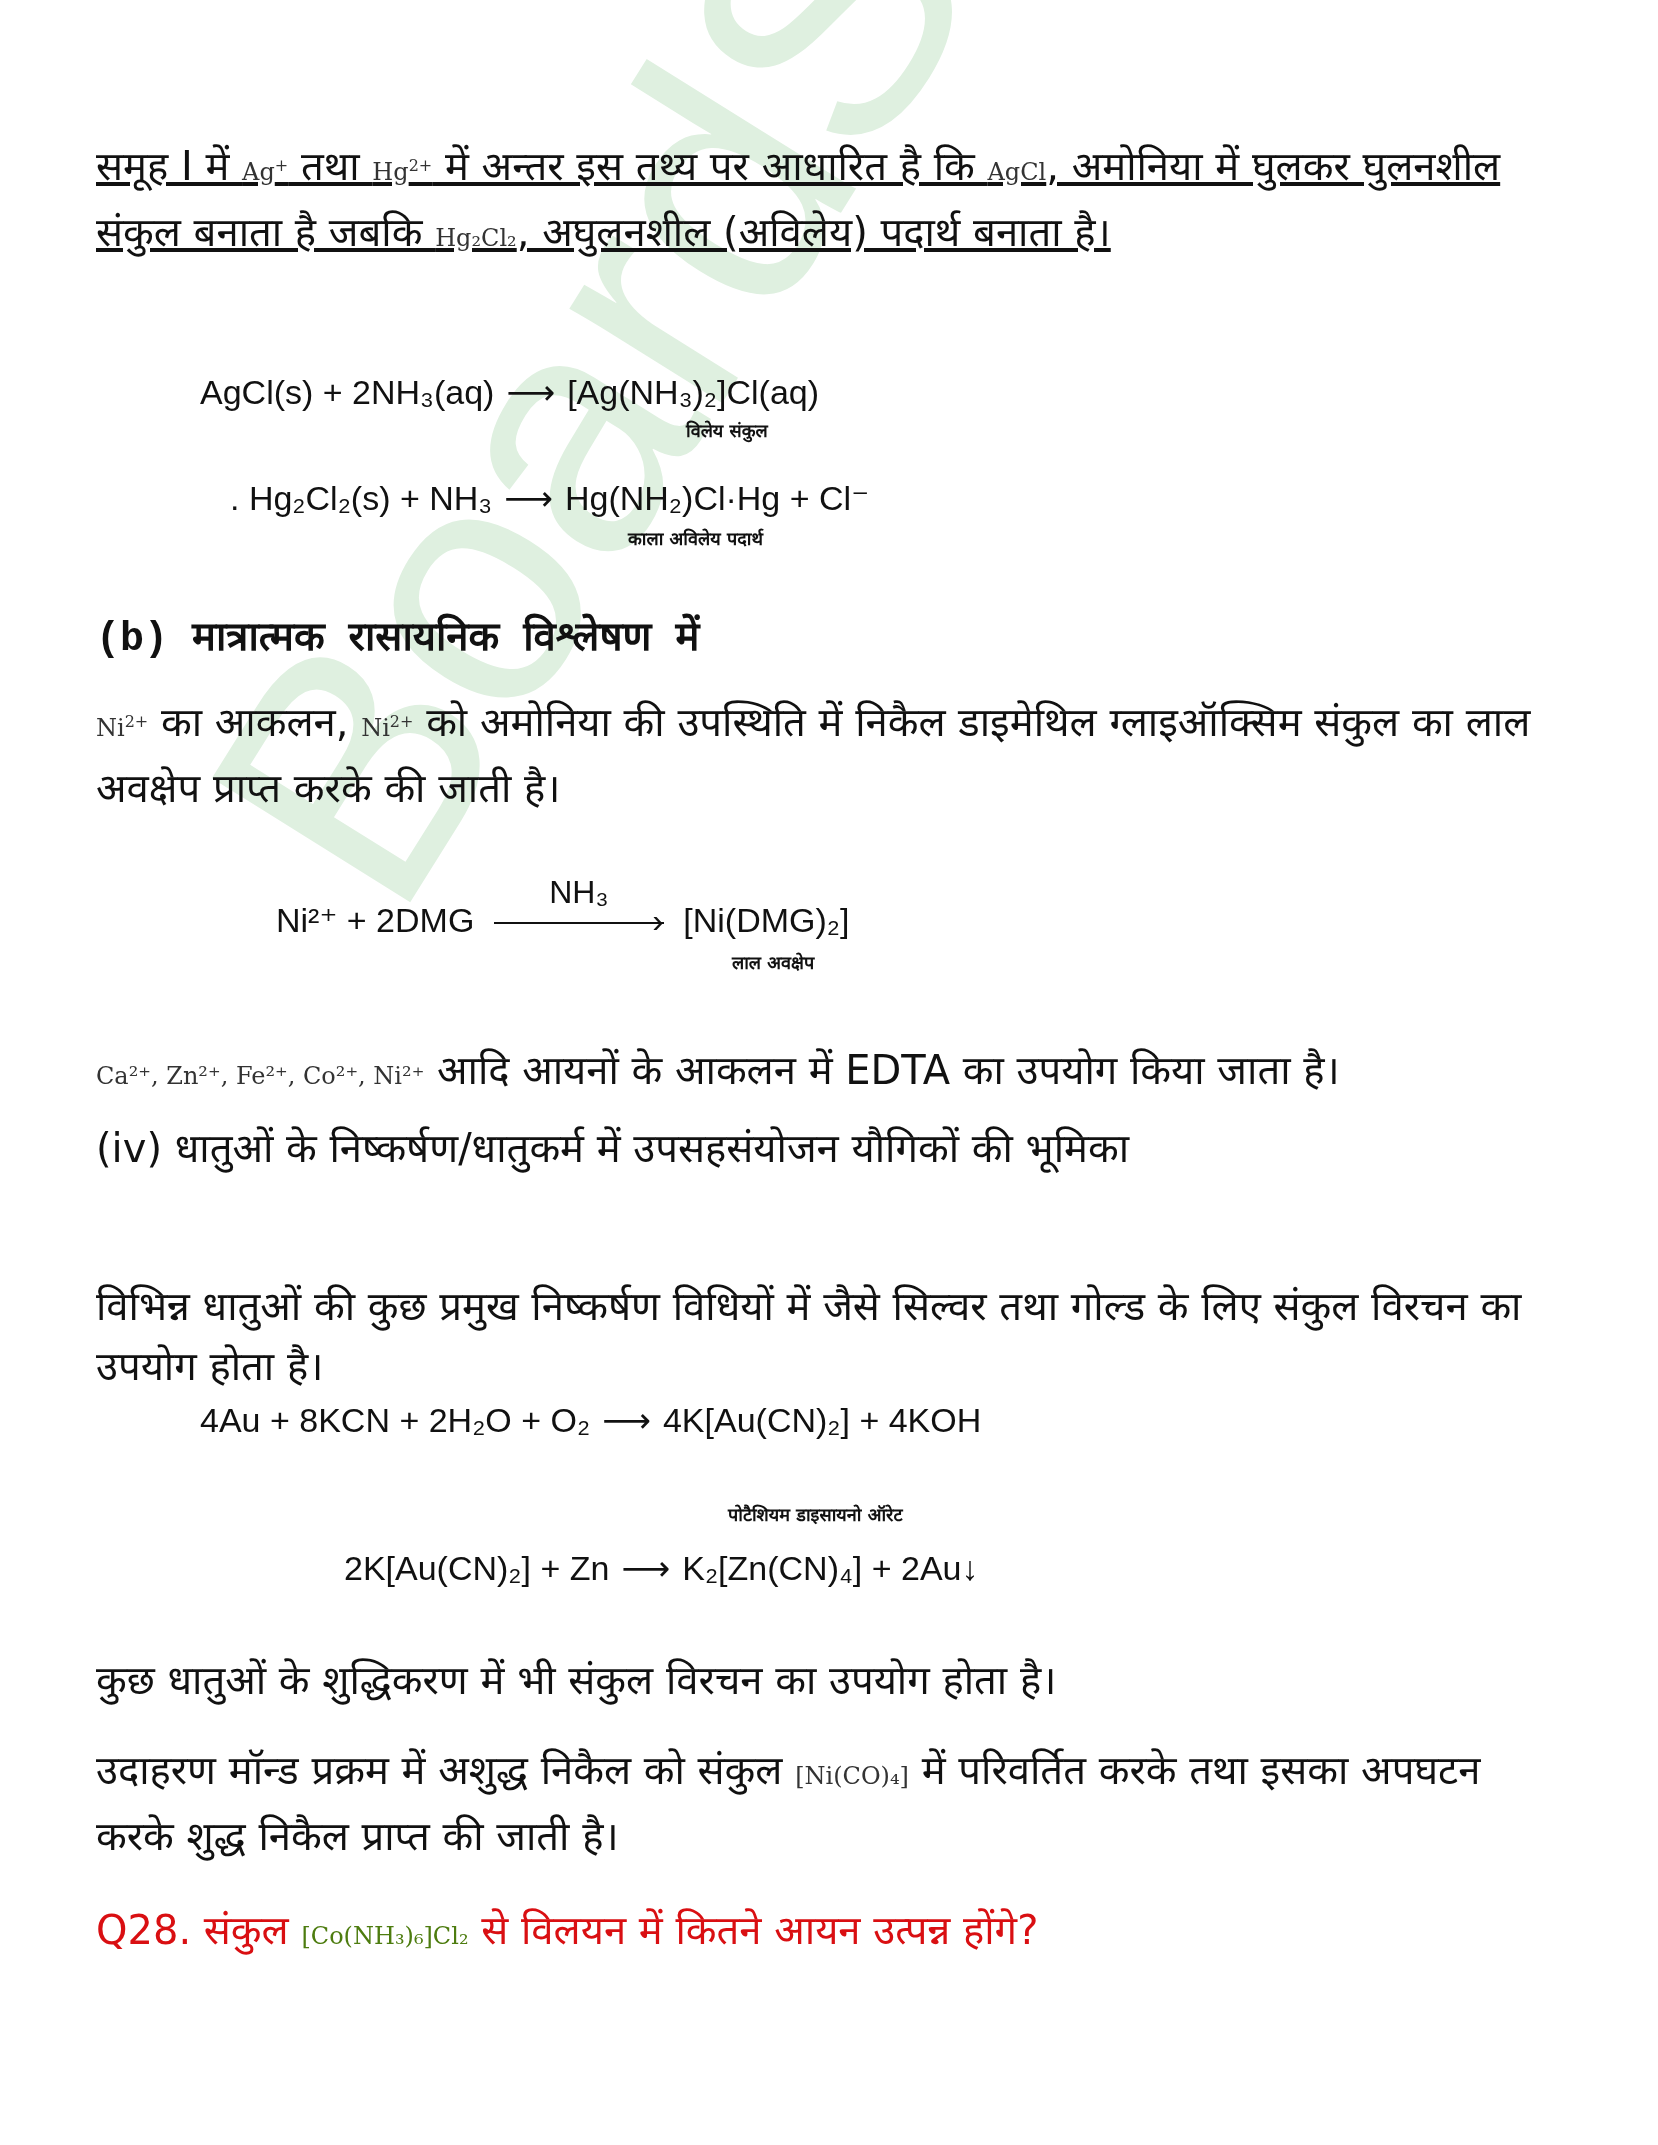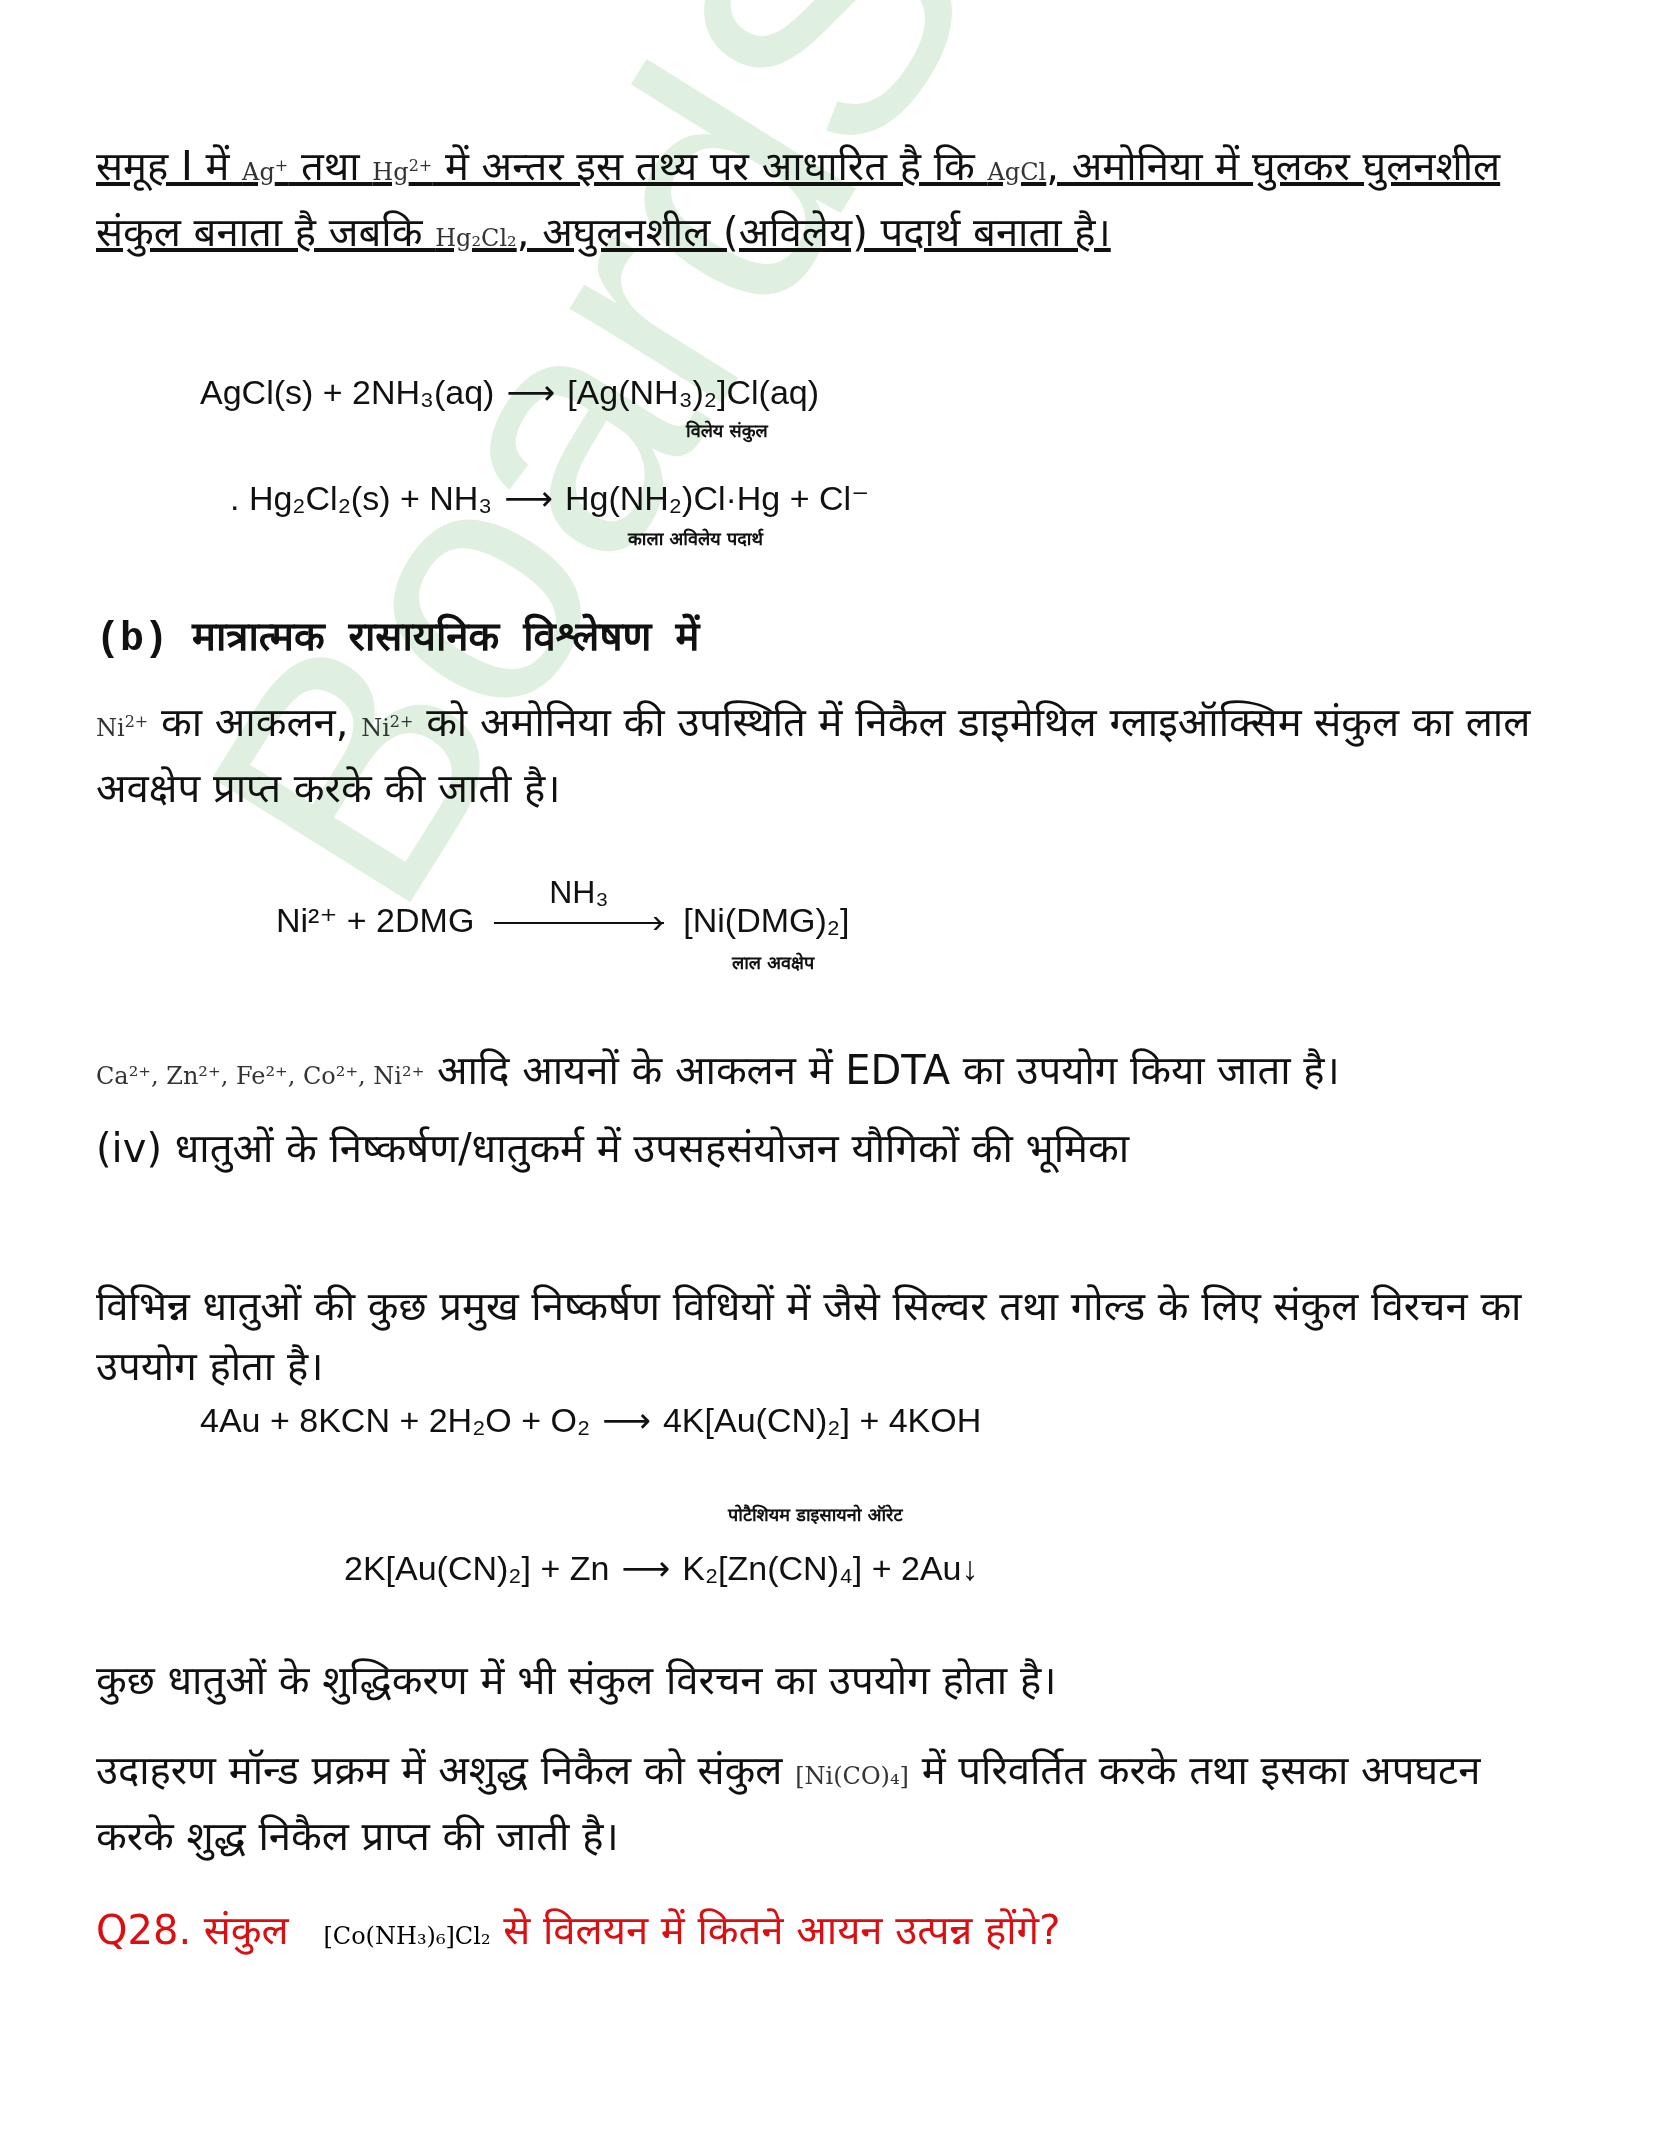--- a/index.html
+++ b/index.html
@@ -19,21 +19,21 @@
     .chem { font-family: "DejaVu Serif", "Liberation Serif", serif; font-size: 24px; color: #333; }
     .chem sup, .chem sub { font-size: 16px; }
     .heading { font-weight: bold; font-size: 40px; }
     .eq {
       position: absolute; font-family: "Liberation Sans", "DejaVu Sans", sans-serif;
       font-size: 34px; color: #111; white-space: nowrap;
     }
     .label { position: absolute; font-size: 18px; font-weight: bold; color: #111; white-space: nowrap; }
     .arrow { display: inline-block; margin: 0 12px; }
     .q { color: #d90f12; }
-    .q .chem { color: #000000; margin-left: 22px; }
+    .q .chem { color: #4d7c0f; }
   </style>
 </head>
 <body>
 
 <div class="watermark">BoardStudy</div>
 
 <div class="page">
 
   <p class="para" style="top:136px; width:1450px;text-decoration:underline;">
     <span>समूह I में </span><span class="chem"><span>Ag</span><sup>+</sup></span><span> तथा </span><span class="chem"><span>Hg</span><sup>2+</sup></span><span> में अन्तर इस तथ्य पर आधारित है कि </span><span class="chem">AgCl</span><span>, अमोनिया में घुलकर घुलनशील संकुल बनाता है जबकि </span><span class="chem">Hg₂Cl₂</span><span>, अघुलनशील (अविलेय) पदार्थ बनाता है।</span>

